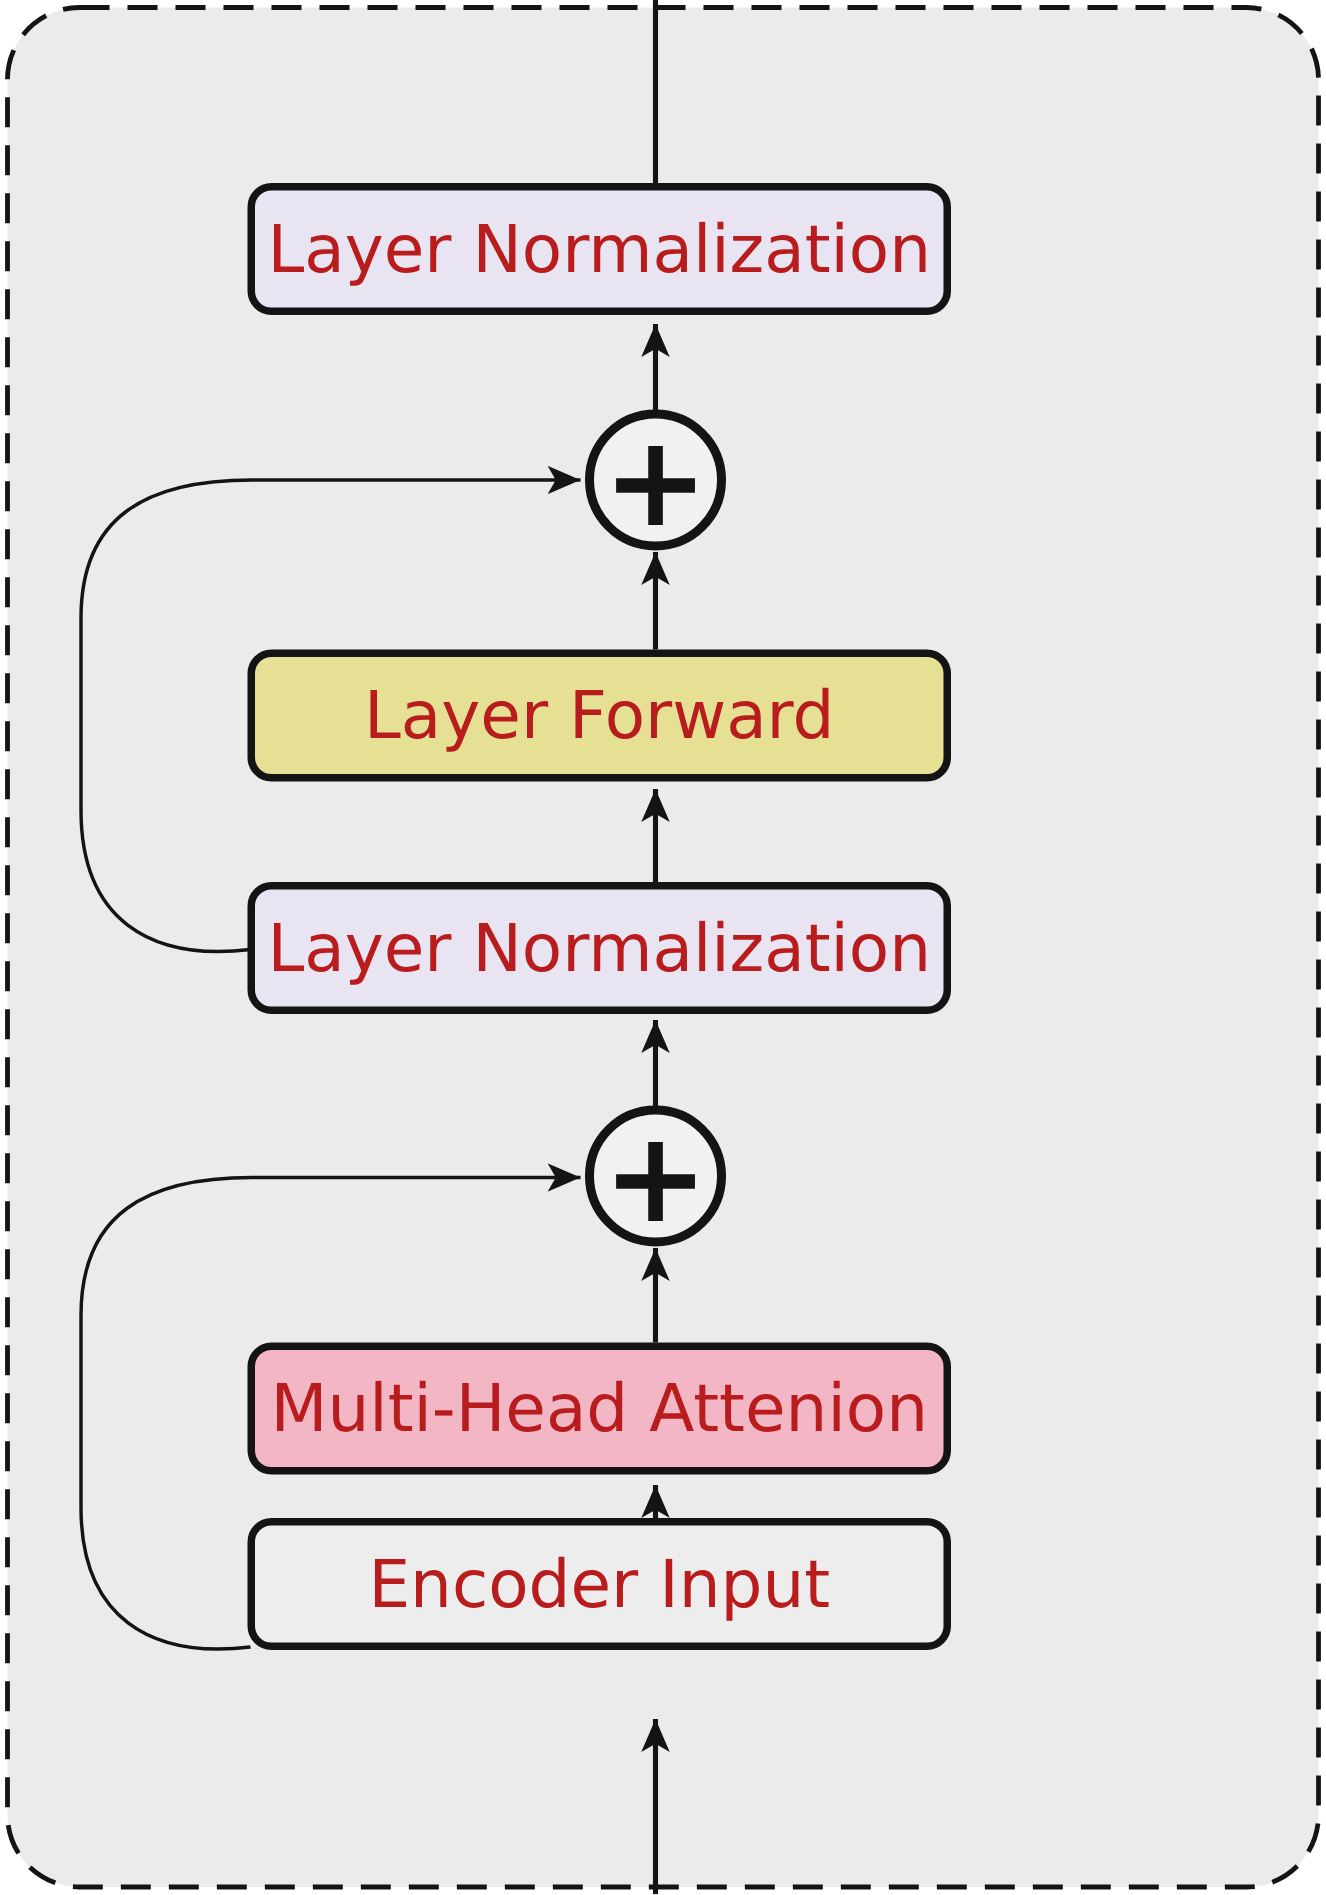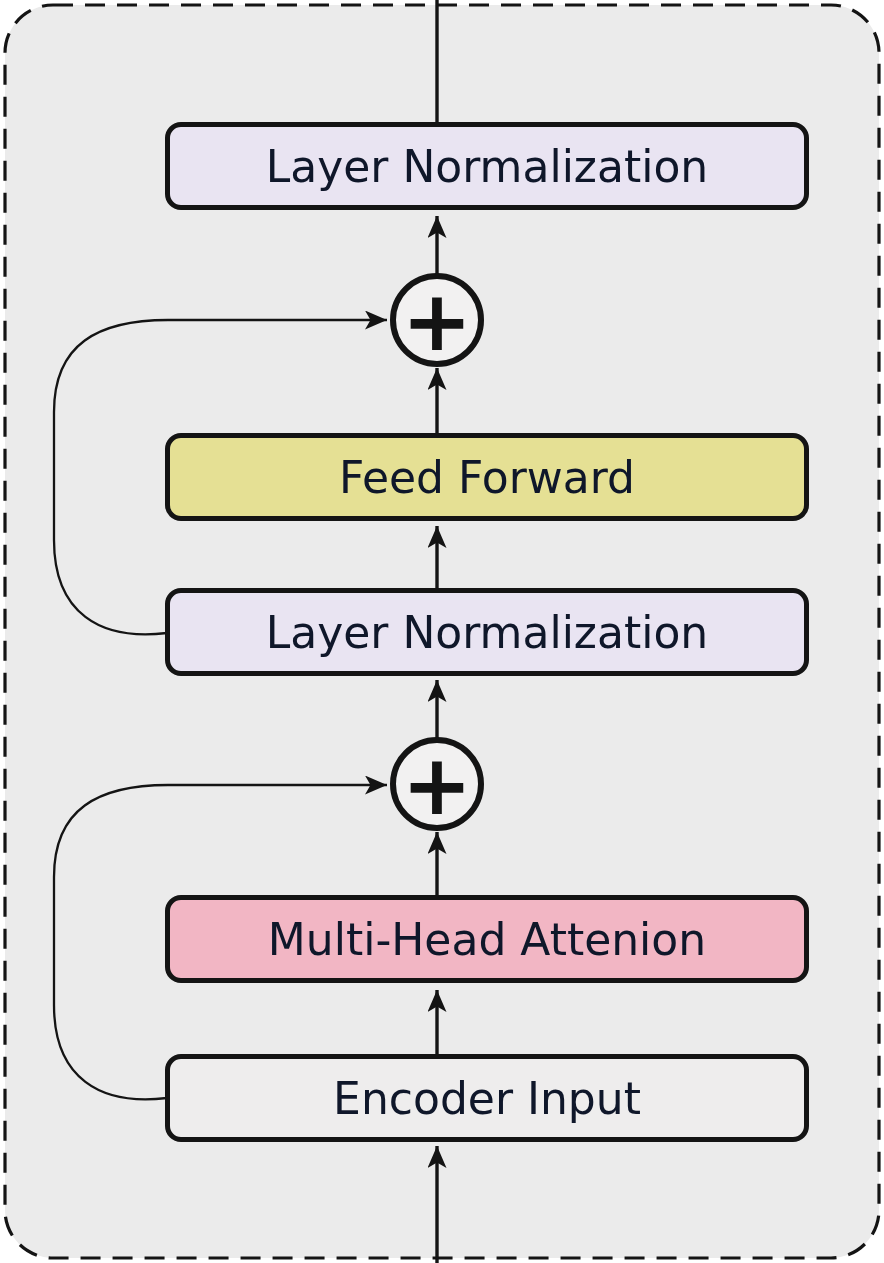--- a/index.html
+++ b/index.html
@@ -17,38 +17,38 @@
   }
   .wires {
     position: absolute;
     left: 0;
     top: 0;
     z-index: 0;
   }
   .node-box {
     position: absolute;
     left: 165px;
-    width: 644px;
+    width: 469px;
     height: 88px;
     box-sizing: border-box;
     border: 5px solid #141414;
     border-radius: 16px;
     display: flex;
     align-items: center;
     justify-content: center;
     font-size: 44px;
-    color: #0f172a;
+    color: #b91c1c;
     z-index: 1;
     white-space: nowrap;
   }
   .ln-top    { top: 122px;  background: #e9e4f2; }
   .ff        { top: 433px;  background: #e5e094; }
   .ln-bottom { top: 588px;  background: #e9e4f2; }
   .mha       { top: 895px;  background: #f2b6c4; text-align: right; }
-  .enc-input { top: 1054px; background: #eeeded; }
+  .enc-input { top: 1012px; background: #eeeded; }
   .plus-wrap {
     position: absolute;
     left: 393px;
     width: 88px;
     height: 88px;
     display: flex;
     align-items: center;
     justify-content: center;
     z-index: 1;
     font-size: 84px;
@@ -89,21 +89,21 @@
     <circle cx="437" cy="784" r="44" fill="#f2f1f1" stroke="#141414" stroke-width="6"></circle>
   </svg>
 
   <div class="node-box ln-top">
     <span>Layer Normalization</span>
   </div>
 
   <div class="plus-wrap plus-top">+</div>
 
   <div class="node-box ff">
-    <span>Feed Forward</span>
+    <span>Layer Forward</span>
   </div>
 
   <div class="node-box ln-bottom">
     <span>Layer Normalization</span>
   </div>
 
   <div class="plus-wrap plus-bottom">+</div>
 
   <div class="node-box mha">
     <span>Multi-Head Attenion</span>

